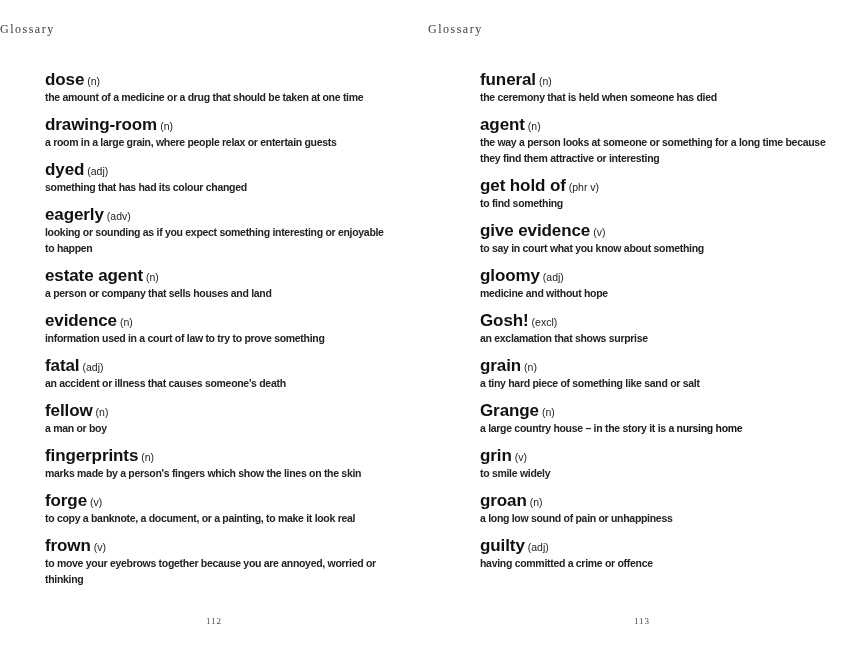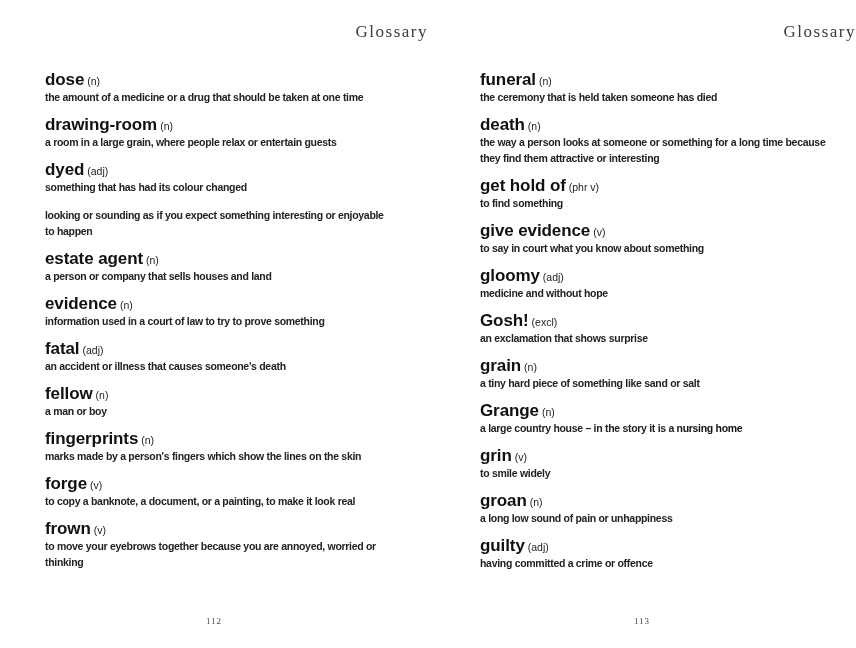--- a/index.html
+++ b/index.html
@@ -12,23 +12,23 @@
     color: #1e1e1e;
     overflow: hidden;
   }
   .page {
     position: absolute; top: 0; width: 428px; height: 648px;
   }
   .page.left  { left: 0; }
   .page.right { left: 428px; }
   .page-header {
     position: absolute; top: 22px; left: 0; width: 100%;
-    text-align: right;
+    text-align: left;
     font-family: "Liberation Serif", serif;
-    font-size: 17px;
+    font-size: 12px;
     letter-spacing: 1.5px;
     color: #3b3b3b;
   }
   .entries {
     position: absolute; top: 72px;
   }
   .page.left  .entries { left: 45px; width: 340px; }
   .page.right .entries { left: 52px; width: 340px; }
   .entry { margin-bottom: 12px; }
   .term-line { line-height: 16px; white-space: nowrap; }
@@ -91,20 +91,23 @@
   <div class="entry">
     <div class="term-line">
       <span class="term">dyed</span><span class="pos">(adj)</span>
     </div>
     <div class="definition">
             <div class="def-line">something that has had its colour changed</div>
           </div>
   </div>
 
   <div class="entry">
+    <div class="term-line">
+      <span class="term">eagerly</span><span class="pos">(adv)</span>
+    </div>
     <div class="definition">
             <div class="def-line">looking or sounding as if you expect something interesting or enjoyable</div>
             <div class="def-line">to happen</div>
           </div>
   </div>
 
   <div class="entry">
     <div class="term-line">
       <span class="term">estate agent</span><span class="pos">(n)</span>
     </div>
@@ -172,27 +175,27 @@
   </div>
 
   <div class="page right">
     <div class="page-header">Glossary</div>
     <div class="entries">
   <div class="entry">
     <div class="term-line">
       <span class="term">funeral</span><span class="pos">(n)</span>
     </div>
     <div class="definition">
-            <div class="def-line">the ceremony that is held taken someone has died</div>
-          </div>
-  </div>
-
-  <div class="entry">
-    <div class="term-line">
-      <span class="term">death</span><span class="pos">(n)</span>
+            <div class="def-line">the ceremony that is held when someone has died</div>
+          </div>
+  </div>
+
+  <div class="entry">
+    <div class="term-line">
+      <span class="term">agent</span><span class="pos">(n)</span>
     </div>
     <div class="definition">
             <div class="def-line">the way a person looks at someone or something for a long time because</div>
             <div class="def-line">they find them attractive or interesting</div>
           </div>
   </div>
 
   <div class="entry">
     <div class="term-line">
       <span class="term">get hold of</span><span class="pos">(phr v)</span>

